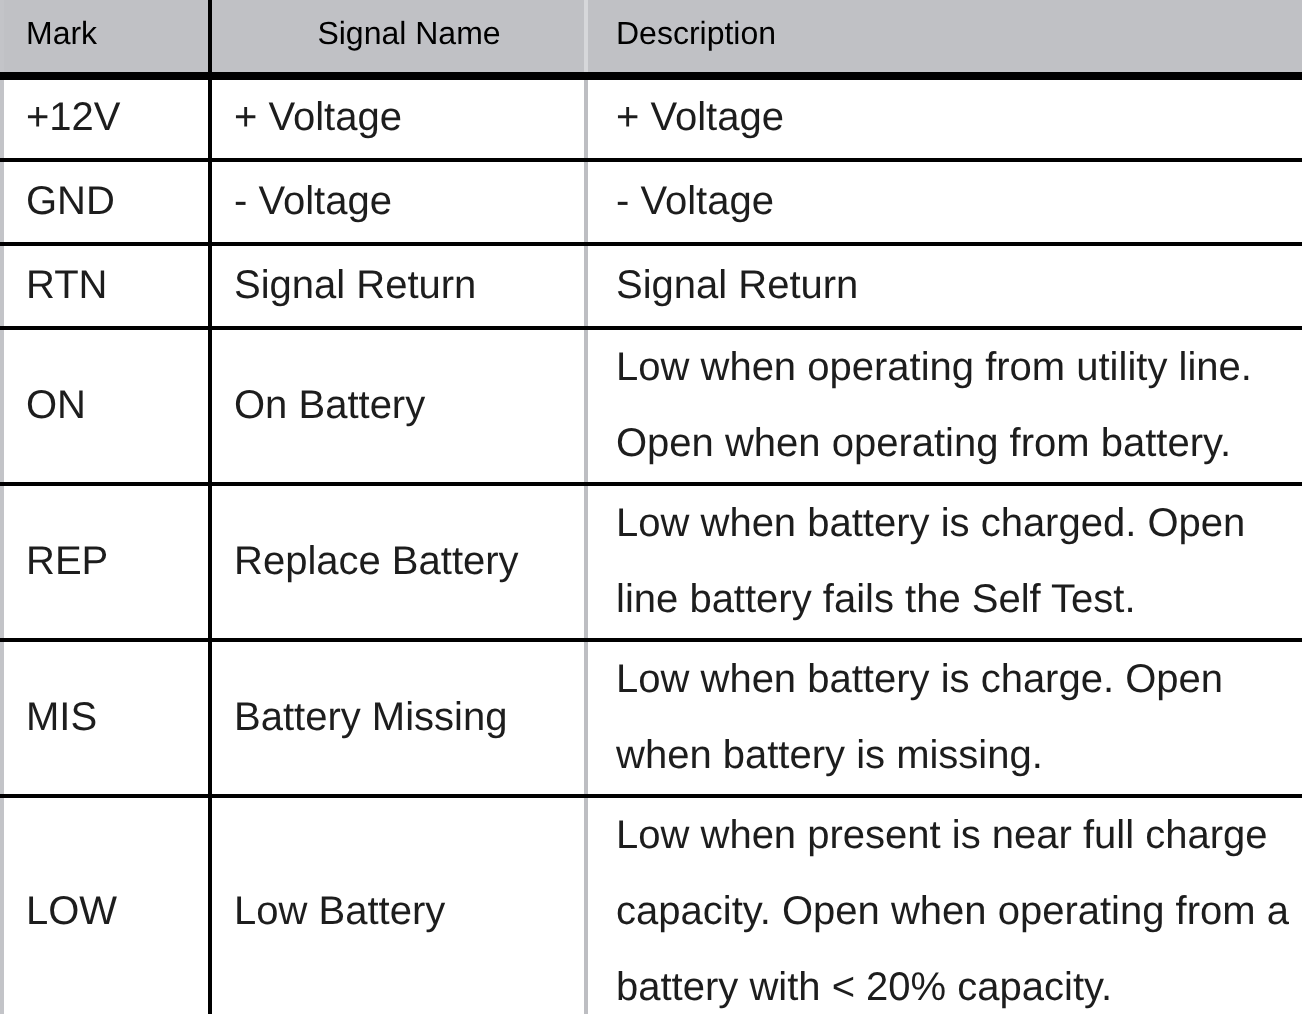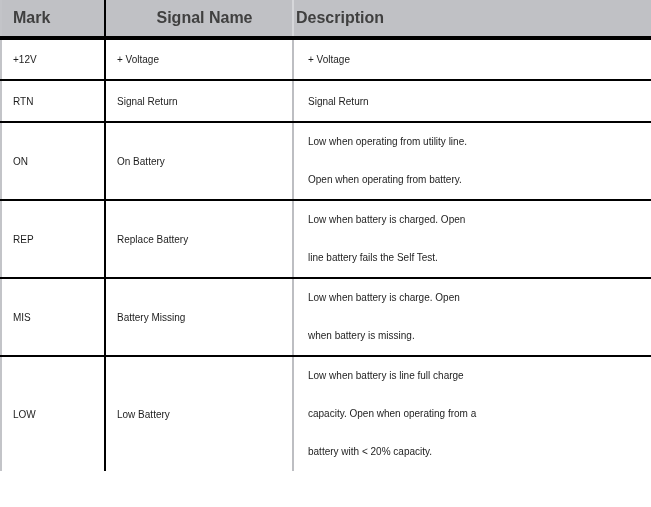--- a/index.html
+++ b/index.html
@@ -24,45 +24,45 @@
 
   
   .col-mark { width: 104px; }
   .col-signal { width: 188px; }
   .col-desc { width: 359px; }
 
   
   .signal-table thead th {
     background: #c0c1c5;
     font-size: 16px;
-    font-weight: bold;
-    color: #404040;
+    font-weight: normal;
+    color: #000000;
     text-align: left;
     height: 38px;
     padding: 0 0 0 11px;
     vertical-align: middle;
     box-sizing: border-box;
     border-bottom: 4px solid #000000;
   }
   .signal-table thead th.th-mark {
     border-left: 2px solid #c3c4c8;
     border-right: 2px solid #000000;
   }
   .signal-table thead th.th-signal {
     border-right: 2px solid #d6d7da;
     text-align: center;
   }
   .signal-table thead th.th-desc {
-    padding-left: 2px;
+    padding-left: 14px;
     border-right: 2px solid #000000;
   }
 
   
   .signal-table tbody td {
-    font-size: 10px;
+    font-size: 20px;
     font-weight: normal;
     color: #1d1d1d;
     background: #ffffff;
     border-bottom: 2px solid #000000;
     box-sizing: border-box;
   }
   .signal-table tbody td.td-mark {
     border-left: 2px solid #c3c4c8;
     border-right: 2px solid #000000;
     padding-left: 11px;
@@ -117,20 +117,27 @@
   <tbody>
 
     <tr class="row-short">
       <td class="td-mark">+12V</td>
       <td class="td-signal">+ Voltage</td>
       <td class="td-desc">
         <span class="desc-line">+ Voltage</span>
       </td>
     </tr>
 
+    <tr class="row-short">
+      <td class="td-mark">GND</td>
+      <td class="td-signal">- Voltage</td>
+      <td class="td-desc">
+        <span class="desc-line">- Voltage</span>
+      </td>
+    </tr>
 
     <tr class="row-short">
       <td class="td-mark">RTN</td>
       <td class="td-signal">Signal Return</td>
       <td class="td-desc">
         <span class="desc-line">Signal Return</span>
       </td>
     </tr>
 
     <tr class="row-2line">
@@ -157,20 +164,20 @@
       <td class="td-desc">
         <span class="desc-line">Low when battery is charge. Open</span>
         <span class="desc-line">when battery is missing.</span>
       </td>
     </tr>
 
     <tr class="row-3line row-last">
       <td class="td-mark">LOW</td>
       <td class="td-signal">Low Battery</td>
       <td class="td-desc">
-        <span class="desc-line">Low when battery is line full charge</span>
+        <span class="desc-line">Low when present is near full charge</span>
         <span class="desc-line">capacity. Open when operating from a</span>
         <span class="desc-line">battery with &lt; 20% capacity.</span>
       </td>
     </tr>
 
   </tbody>
 </table>
 
 </body></html>

